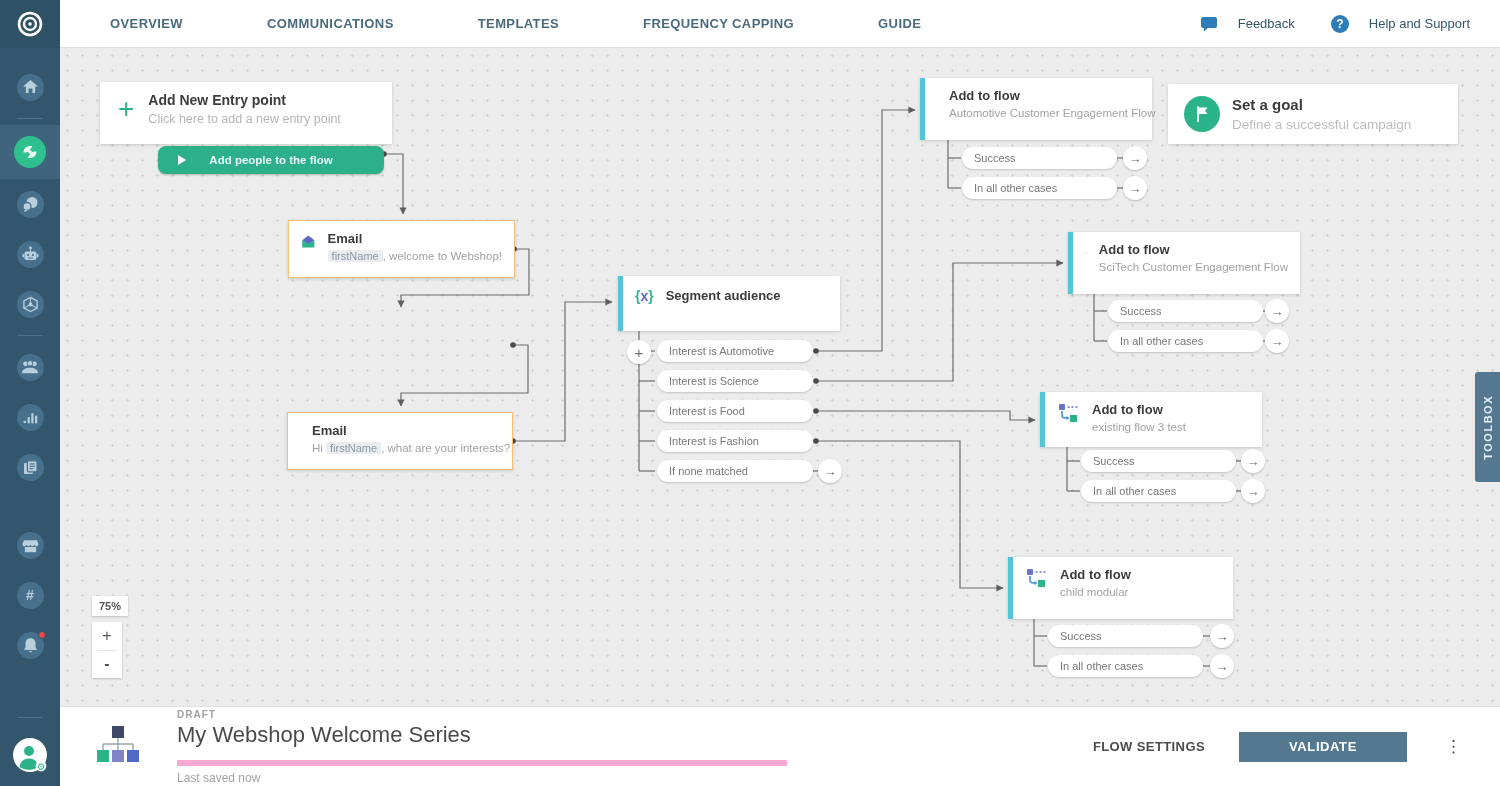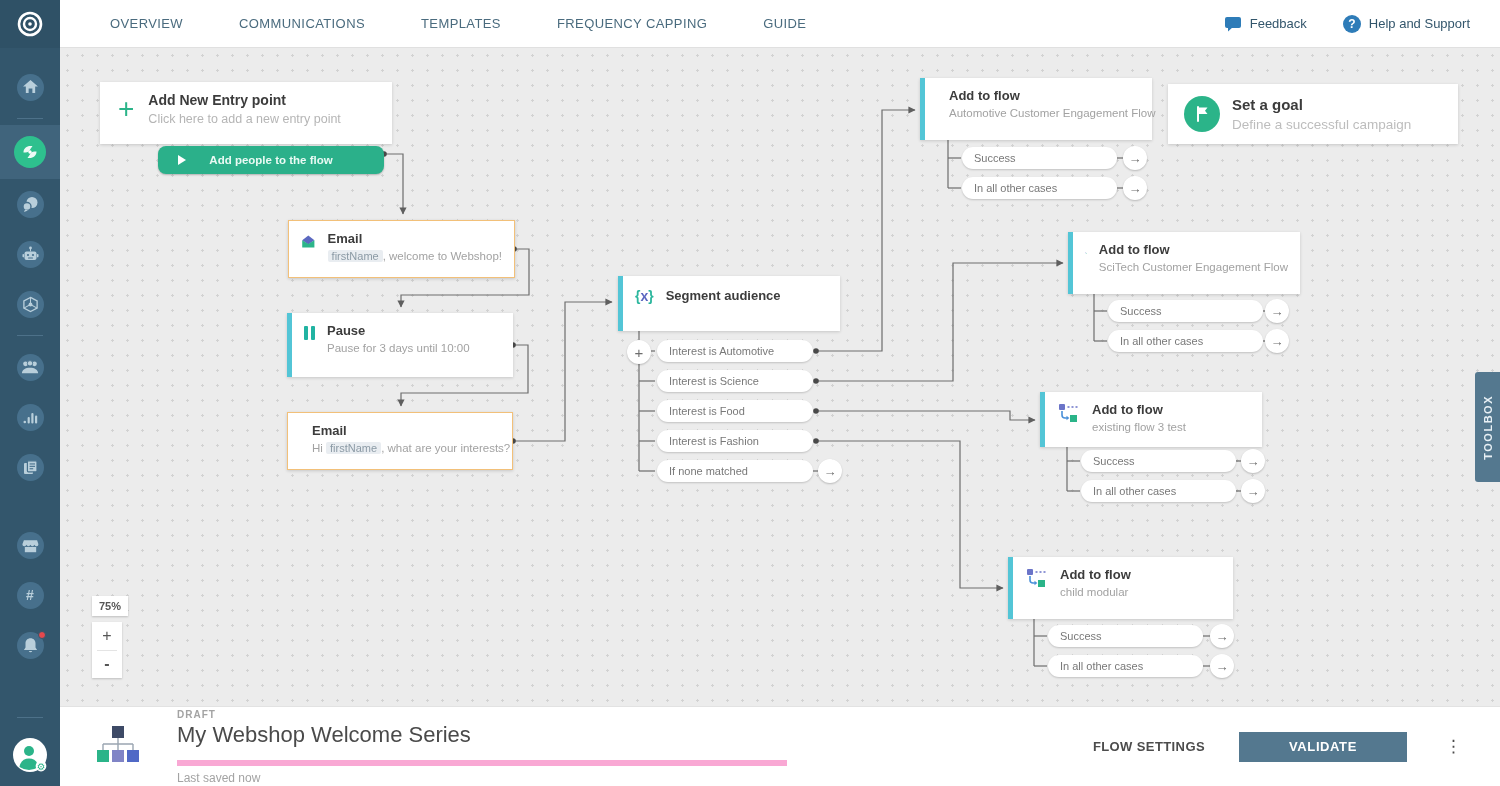--- a/index.html
+++ b/index.html
@@ -11,24 +11,24 @@
   .logo-block{width:60px;height:48px;display:flex;align-items:center;justify-content:center;background:#2f5166;}
   .side-item{width:60px;height:50px;display:flex;align-items:center;justify-content:center;flex:0 0 auto;cursor:pointer;}
   .side-item.active{background:#40647c;height:54px;}
   .circle-ic{width:27px;height:27px;border-radius:50%;background:#47708c;display:flex;align-items:center;justify-content:center;}
   .side-div{width:26px;height:1px;background:#4d7189;margin:6px 0;flex:0 0 auto;}
   .hash-glyph{color:#b9cfdb;font-size:14px;font-weight:bold;}
   .spacer{flex:1 1 auto;}
 
   
   .topbar{position:absolute;left:60px;top:0;width:1440px;height:48px;background:#fff;border-bottom:1px solid #e0e0e0;display:flex;align-items:center;z-index:20;}
-  .nav-items{display:flex;gap:56px;margin-left:50px;}
+  .nav-items{display:flex;gap:84px;margin-left:50px;font-weight:bold;}
   .nav-item{font-size:13px;color:#4a6b7e;letter-spacing:.4px;cursor:pointer;white-space:nowrap;}
   .topbar-right{margin-left:auto;margin-right:30px;display:flex;align-items:center;gap:36px;}
-  .top-link{display:flex;align-items:center;gap:8px;font-size:13px;color:#33566c;cursor:pointer;}
+  .top-link{display:flex;align-items:center;gap:20px;font-size:13px;color:#33566c;cursor:pointer;}
 
   
   .canvas{position:absolute;left:60px;top:48px;width:1440px;height:658px;background:#ececec;background-image:radial-gradient(circle,#d2d2d2 1px,transparent 1.1px);background-size:15px 15px;overflow:hidden;}
   .connectors{position:absolute;left:0;top:0;pointer-events:none;}
 
   .card{position:absolute;background:#fff;box-shadow:0 1px 3px rgba(0,0,0,.16);}
   .node-inner{display:flex;align-items:flex-start;padding:10px 12px;gap:12px;}
   .n-title{font-size:13px;font-weight:bold;color:#3c3c3c;}
   .n-sub{font-size:11.5px;color:#a2a2a2;margin-top:4px;white-space:nowrap;}
   .tag{background:#e9edf1;color:#8b9aa5;padding:0 4px;border-radius:2px;font-size:11px;}
@@ -311,32 +311,20 @@
           <polygon points="12,0 22,8 12,15 2,8" fill="#5b68c0"></polygon>
           <polygon points="2,8 12,14 22,8 22,20 2,20" fill="#2bb489"></polygon>
         </svg>
         <div>
           <div class="n-title">Email</div>
           <div class="n-sub"><span class="tag">firstName</span><span>, welcome to Webshop!</span></div>
         </div>
       </div>
     </div>
 
-    <div class="card b-teal" style="left:227px;top:265px;width:226px;height:64px;">
-      <div class="node-inner">
-        <span class="pause-ic">
-            <i></i>
-            <i></i>
-          </span>
-        <div>
-          <div class="n-title">Pause</div>
-          <div class="n-sub">Pause for 3 days until 10:00</div>
-        </div>
-      </div>
-    </div>
 
     <div class="card b-orange" style="left:227px;top:364px;width:226px;height:58px;">
       <div class="node-inner">
         <svg width="25" height="21" viewBox="0 0 24 20">
           <polygon points="12,0 22,8 12,15 2,8" fill="#5b68c0"></polygon>
           <polygon points="2,8 12,14 22,8 22,20 2,20" fill="#2bb489"></polygon>
         </svg>
         <div>
           <div class="n-title">Email</div>
           <div class="n-sub"><span>Hi </span><span class="tag">firstName</span><span>, what are your interests?</span></div>

